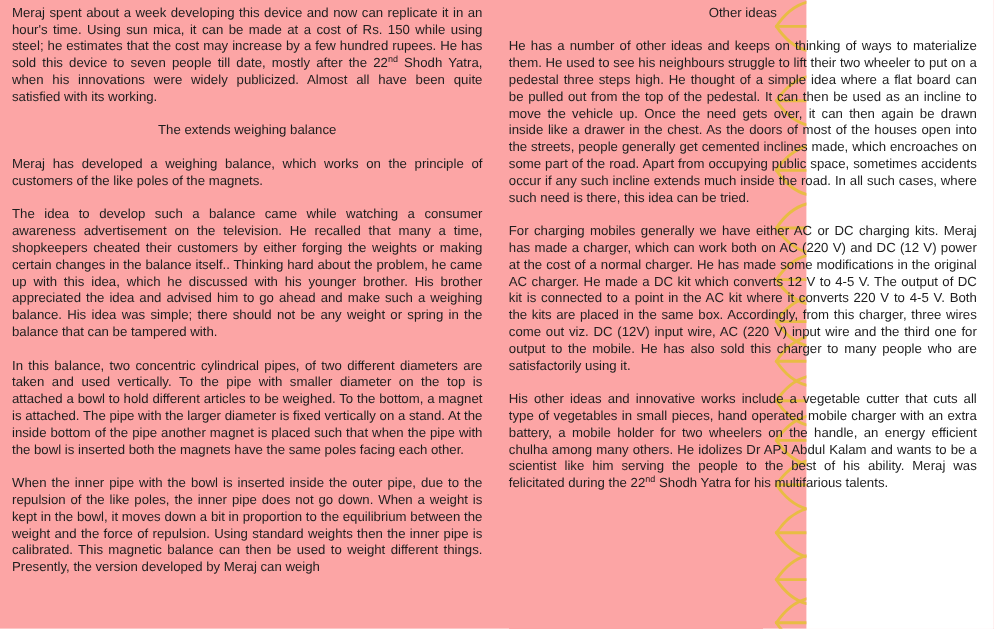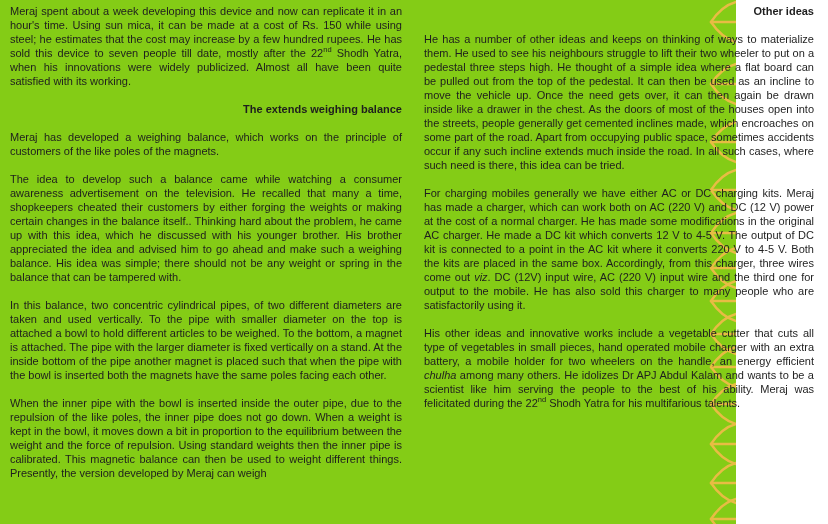--- a/index.html
+++ b/index.html
@@ -8,47 +8,47 @@
     background: #ffffff;
   }
   body {
     width: 828px;
     height: 524px;
     overflow: hidden;
     font-family: "Liberation Sans", sans-serif;
   }
   .page {
     position: relative;
-    width: 736px;
+    width: 672px;
     height: 524px;
-    background: #84cc16;
+    background: #fca5a5;
   }
   .col {
     position: absolute;
     top: 4px;
     z-index: 1;
     font-size: 11px;
     line-height: 14px;
     color: #1e1e1e;
     text-align: justify;
   }
   .col-left  { left: 10px;  width: 392px; }
   .col-right { left: 424px; width: 390px; }
   .col p { margin: 0 0 14px 0; }
   .col p:last-child { margin-bottom: 0; }
   .heading {
-    font-weight: bold;
-    text-align: right;
+    font-weight: normal;
+    text-align: center;
   }
   sup.ord {
     font-size: 7.5px;
     line-height: 0;
     vertical-align: super;
   }
-  .it { font-style: italic; }
+  .it { }
   #ornament-layer {
     position: absolute;
     top: 0;
     right: 0;
     width: 28px;
     height: 524px;
     z-index: 0;
     pointer-events: none;
   }
   .ornament {

